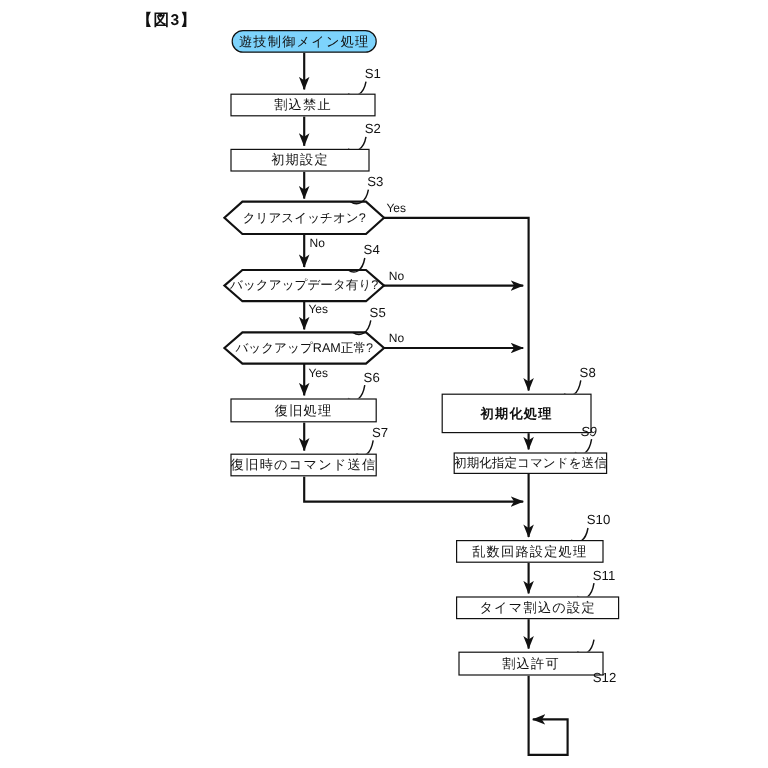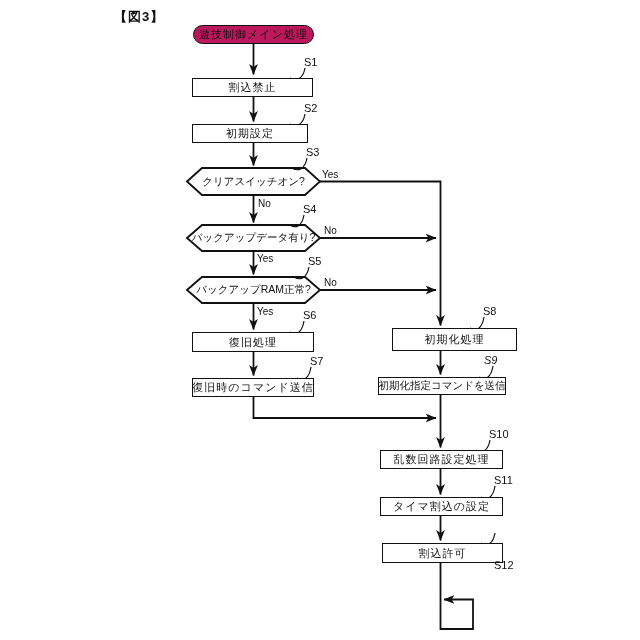--- a/index.html
+++ b/index.html
@@ -22,21 +22,21 @@
   .node {
     position:absolute; box-sizing:border-box;
     display:flex; align-items:center; justify-content:center;
     font-size:11px; color:#111; letter-spacing:1px;
     white-space:nowrap; text-align:center;
   }
   .proc {
     background:#fff; border:1.8px solid #111;text-align:right;
   }
   .terminal {
-    background:#be185d; border:1.8px solid #111; border-radius:10px;
+    background:#7dd3fc; border:1.8px solid #111; border-radius:10px;
   }
   .hex-label {
     background:transparent; border:none; font-size:10.5px; letter-spacing:0;
   }
   .tight { font-size:10.5px; letter-spacing:0; }
   .steplabel {
     position:absolute; font-size:11px; color:#111; white-space:nowrap;
   }
   .edgelabel {
     position:absolute; font-size:10px; color:#111; white-space:nowrap;
@@ -109,27 +109,27 @@
   <div class="node hex-label" style="left:187px;top:168px;width:133px;height:27px;">クリアスイッチオン?</div>
 
   <div class="node hex-label" style="left:187px;top:225px;width:133px;height:26px;">バックアップデータ有り?</div>
 
   <div class="node hex-label" style="left:187px;top:277px;width:133px;height:26px;">バックアップRAM正常?</div>
 
   <div class="node proc" style="left:192px;top:332px;width:122px;height:20px;">復旧処理</div>
 
   <div class="node proc" style="left:192px;top:378px;width:122px;height:19px;">復旧時のコマンド送信</div>
 
-  <div class="node proc" style="left:392px;top:328px;width:125px;height:23px;">初期化処理</div>
+  <div class="node proc" style="left:368px;top:328px;width:125px;height:33px;font-weight:bold;">初期化処理</div>
 
   <div class="node proc tight" style="left:378px;top:377px;width:128px;height:18px;">初期化指定コマンドを送信</div>
 
   <div class="node proc" style="left:380px;top:450px;width:123px;height:19px;">乱数回路設定処理</div>
 
-  <div class="node proc" style="left:380px;top:497px;width:123px;height:19px;">タイマ割込の設定</div>
+  <div class="node proc" style="left:380px;top:497px;width:136px;height:19px;">タイマ割込の設定</div>
 
   <div class="node proc" style="left:382px;top:543px;width:121px;height:20px;">割込許可</div>
 
   <div class="steplabel" style="left:304px;top:56px;">S1</div>
   <div class="steplabel" style="left:304px;top:102px;">S2</div>
   <div class="steplabel" style="left:306px;top:146px;">S3</div>
   <div class="steplabel" style="left:303px;top:203px;">S4</div>
   <div class="steplabel" style="left:308px;top:255px;text-align:center;">S5</div>
   <div class="steplabel" style="left:303px;top:309px;">S6</div>
   <div class="steplabel" style="left:310px;top:355px;">S7</div>

